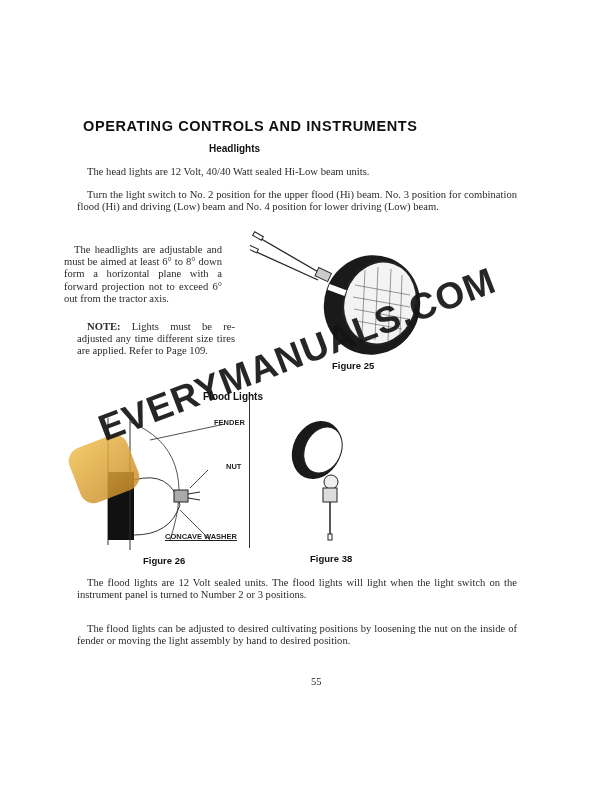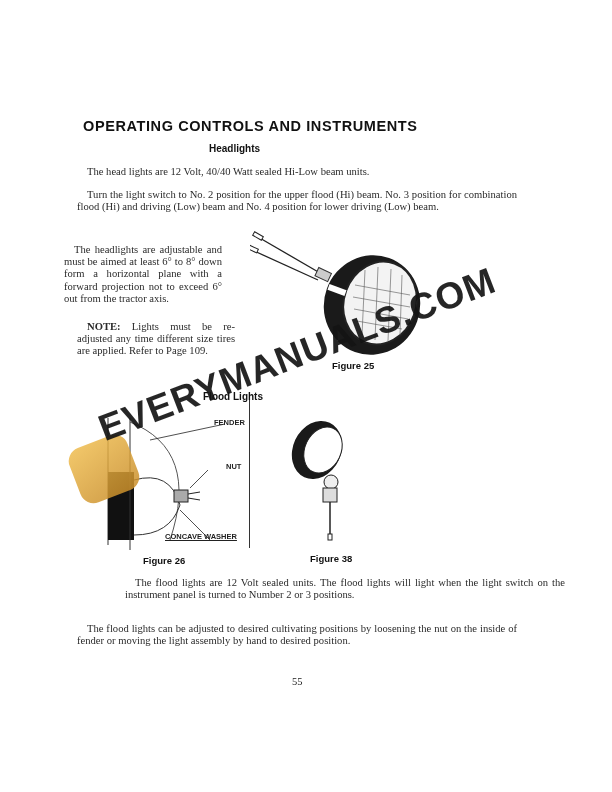--- a/index.html
+++ b/index.html
@@ -6,21 +6,21 @@
   body { width:612px; height:792px; position:relative; overflow:hidden; font-family:"Liberation Serif", serif; color:#222; }
   .abs { position:absolute; }
   .title { left:83px; top:118px; font-family:"Liberation Sans", sans-serif; font-weight:bold; font-size:14.5px; letter-spacing:0.6px; color:#111; white-space:nowrap;text-align:right; }
   .h2 { font-family:"Liberation Sans", sans-serif; font-weight:bold; font-size:10px; color:#111; white-space:nowrap; }
   .p { font-size:10.6px; line-height:12.2px; text-align:justify; color:#2a2a2a; }
   .p .ind { padding-left:10px; }
   .fig { font-family:"Liberation Sans", sans-serif; font-weight:bold; font-size:9.5px; color:#111; }
   .lbl { font-family:"Liberation Sans", sans-serif; font-weight:bold; font-size:7.5px; color:#222; }
   .wm { left:108px; top:408px; transform-origin:left bottom; transform:rotate(-21deg); font-family:"Liberation Sans", sans-serif; font-weight:bold; font-size:37px; letter-spacing:1px; color:rgba(20,20,20,0.92); white-space:nowrap; }
   .wm-logo { left:73px; top:440px; width:62px; height:58px; border-radius:14px; background:linear-gradient(160deg, rgba(240,190,80,0.85), rgba(200,140,40,0.85)); transform:rotate(-21deg); }
-  .pagenum { left:292px; top:676px; font-size:10.5px; }
+  .pagenum { left:311px; top:676px; font-size:10.5px; }
 </style>
 </head>
 <body>
 
 <div class="abs title">OPERATING CONTROLS AND INSTRUMENTS</div>
 
 <div class="abs h2" style="left:209px; top:143px;">Headlights</div>
 
 <div class="abs p" style="left:77px; top:166px; width:440px;">
   <span class="ind">The head lights are 12 Volt, 40/40 Watt sealed Hi-Low beam units.</span>
@@ -78,21 +78,21 @@
 <svg class="abs" style="left:285px; top:420px;" width="80" height="130">
   <ellipse cx="32" cy="30" rx="24" ry="30" transform="rotate(25 32 30)" fill="#1a1a1a"></ellipse>
   <ellipse cx="38" cy="30" rx="18" ry="24" transform="rotate(25 38 30)" fill="#fff" stroke="#222"></ellipse>
   <circle cx="46" cy="62" r="7" fill="#eee" stroke="#222"></circle>
   <rect x="38" y="68" width="14" height="14" fill="#ddd" stroke="#222"></rect>
   <line x1="45" y1="82" x2="45" y2="118" stroke="#222" stroke-width="1.5"></line>
   <rect x="43" y="114" width="4" height="6" fill="#fff" stroke="#222"></rect>
 </svg>
 <div class="abs fig" style="left:310px; top:553px;">Figure 38</div>
 
-<div class="abs p" style="left:77px; top:577px; width:440px;margin-left:48px;">
+<div class="abs p" style="left:77px; top:577px; width:440px;">
   <span class="ind">The flood lights are 12 Volt sealed units. The flood lights will light when the light switch on the instrument panel is turned to Number 2 or 3 positions.</span>
 </div>
 <div class="abs p" style="left:77px; top:623px; width:440px;">
   <span class="ind">The flood lights can be adjusted to desired cultivating positions by loosening the nut on the inside of fender or moving the light assembly by hand to desired position.</span>
 </div>
 
 <div class="abs pagenum">55</div>
 
 <div class="abs wm-logo"></div>
 <div class="abs wm">EVERYMANUALS.COM</div>

